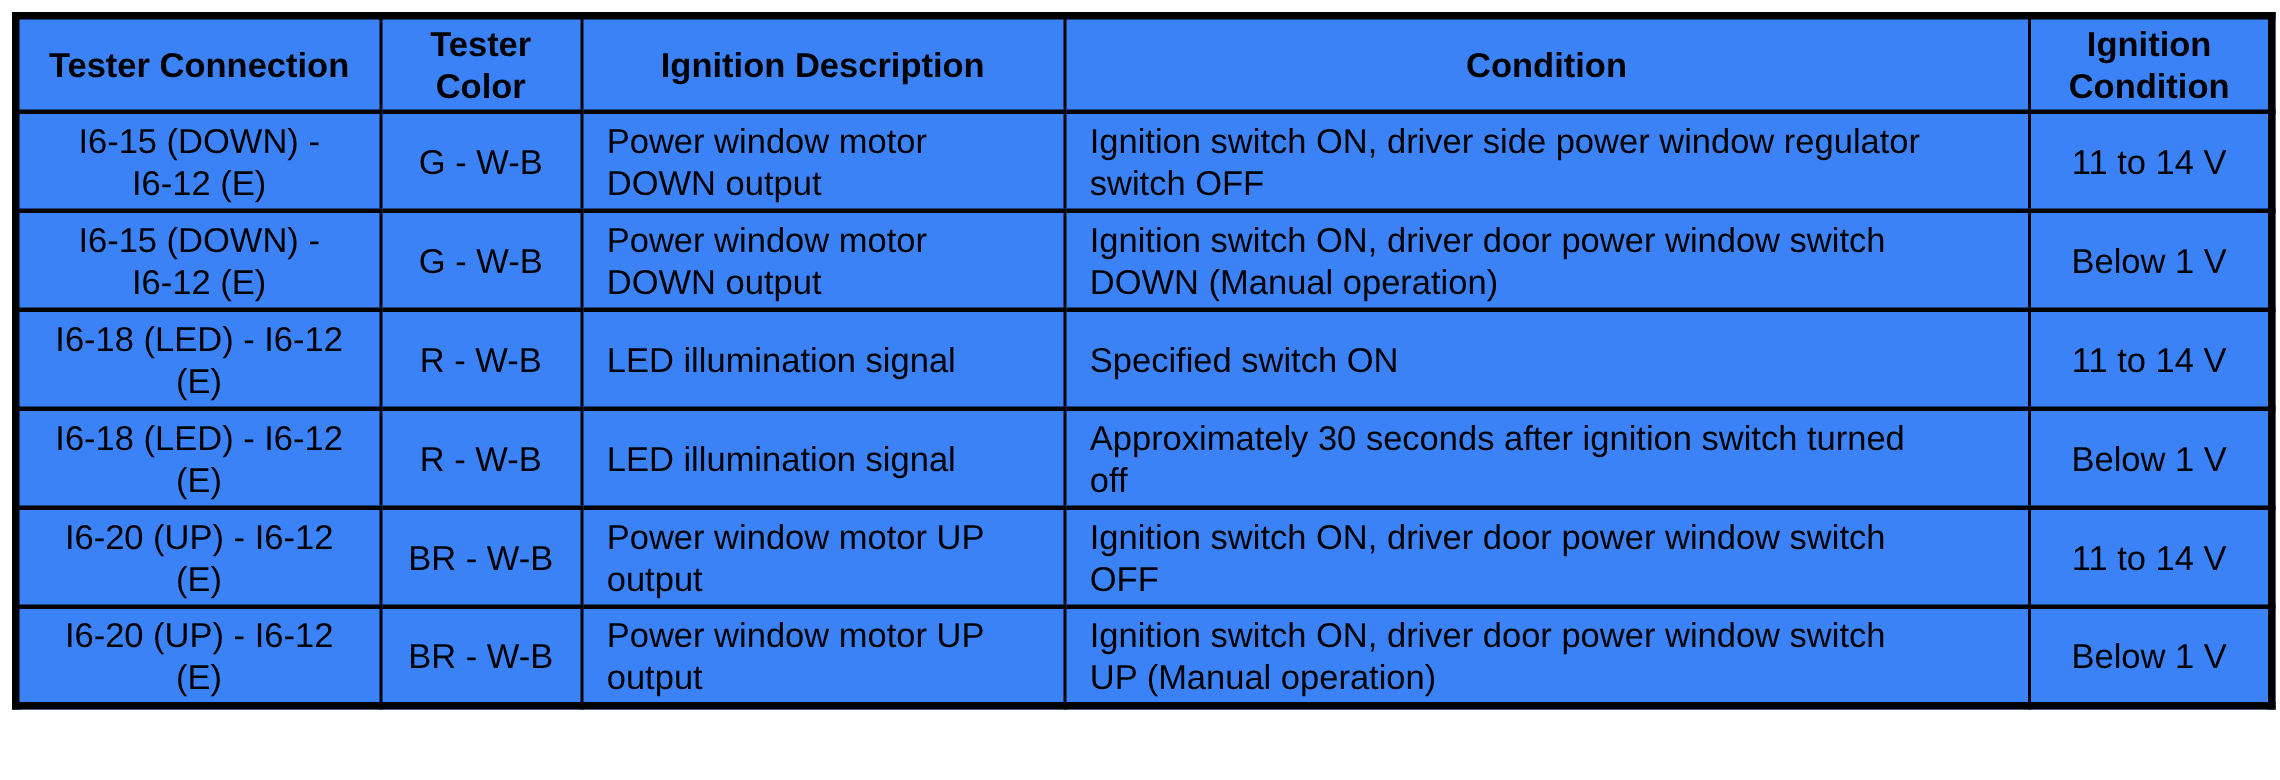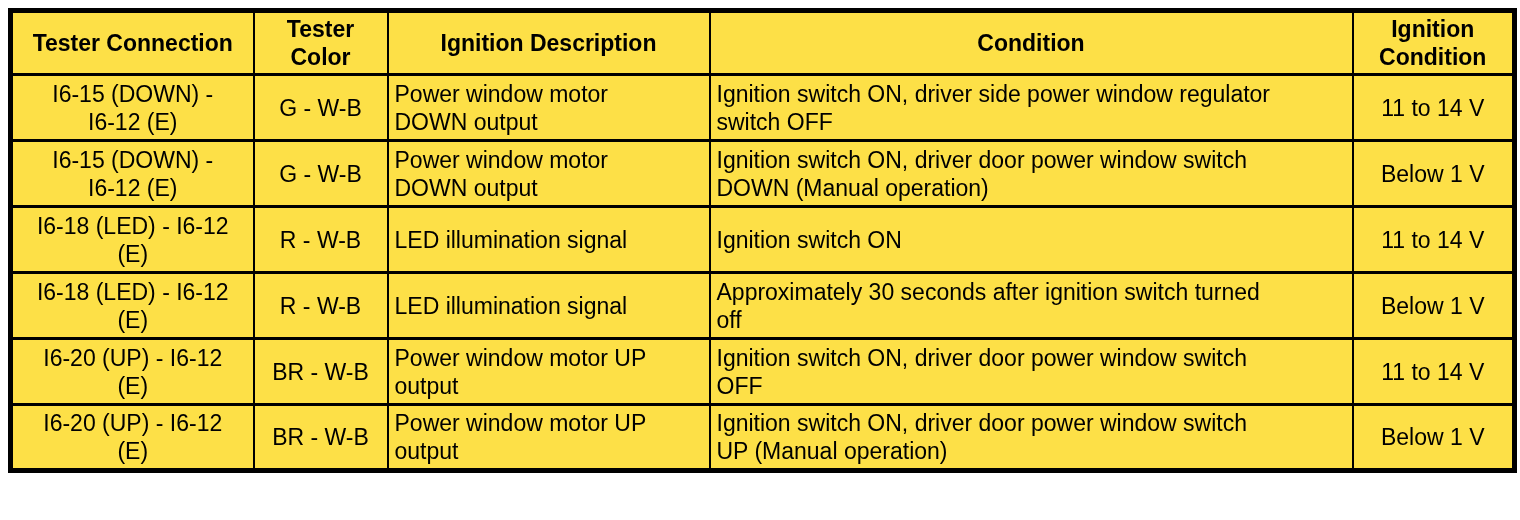--- a/index.html
+++ b/index.html
@@ -15,21 +15,21 @@
     width: 1520px;
     height: 520px;
     padding: 8px;
     background: #ffffff;
   }
   table.spec-table {
     border-collapse: collapse;
     table-layout: fixed;
     width: 1504px;
     border: 5px solid #000000;
-    background: #fde047;
+    background: #3b82f6;
   }
   .spec-table th,
   .spec-table td {
     border-left: 2px solid #000000;
     border-right: 2px solid #000000;
     border-top: 3px solid #000000;
     border-bottom: 3px solid #000000;
     font-family: "Liberation Sans", sans-serif;
     color: #000000;
     vertical-align: middle;
@@ -50,21 +50,21 @@
     font-weight: normal;
     line-height: 28px;
     height: 66px;
     padding: 2px 5px;
   }
   .spec-table td.align-center {
     text-align: center;
   }
   .spec-table td.align-left {
     text-align: left;
-    padding-left: 6px;
+    padding-left: 16px;
   }
   col.c1 { width: 243px; }
   col.c2 { width: 134px; }
   col.c3 { width: 322px; }
   col.c4 { width: 643px; }
   col.c5 { width: 162px; }
 </style>
 </head>
 <body>
 
@@ -107,21 +107,21 @@
 DOWN output</td>
         <td class="align-left">Ignition switch ON, driver door power window switch
 DOWN (Manual operation)</td>
         <td class="align-center">Below 1 V</td>
       </tr>
       <tr>
         <td class="align-center">I6-18 (LED) - I6-12
 (E)</td>
         <td class="align-center">R - W-B</td>
         <td class="align-left">LED illumination signal</td>
-        <td class="align-left">Ignition switch ON</td>
+        <td class="align-left">Specified switch ON</td>
         <td class="align-center">11 to 14 V</td>
       </tr>
       <tr>
         <td class="align-center">I6-18 (LED) - I6-12
 (E)</td>
         <td class="align-center">R - W-B</td>
         <td class="align-left">LED illumination signal</td>
         <td class="align-left">Approximately 30 seconds after ignition switch turned
 off</td>
         <td class="align-center">Below 1 V</td>

